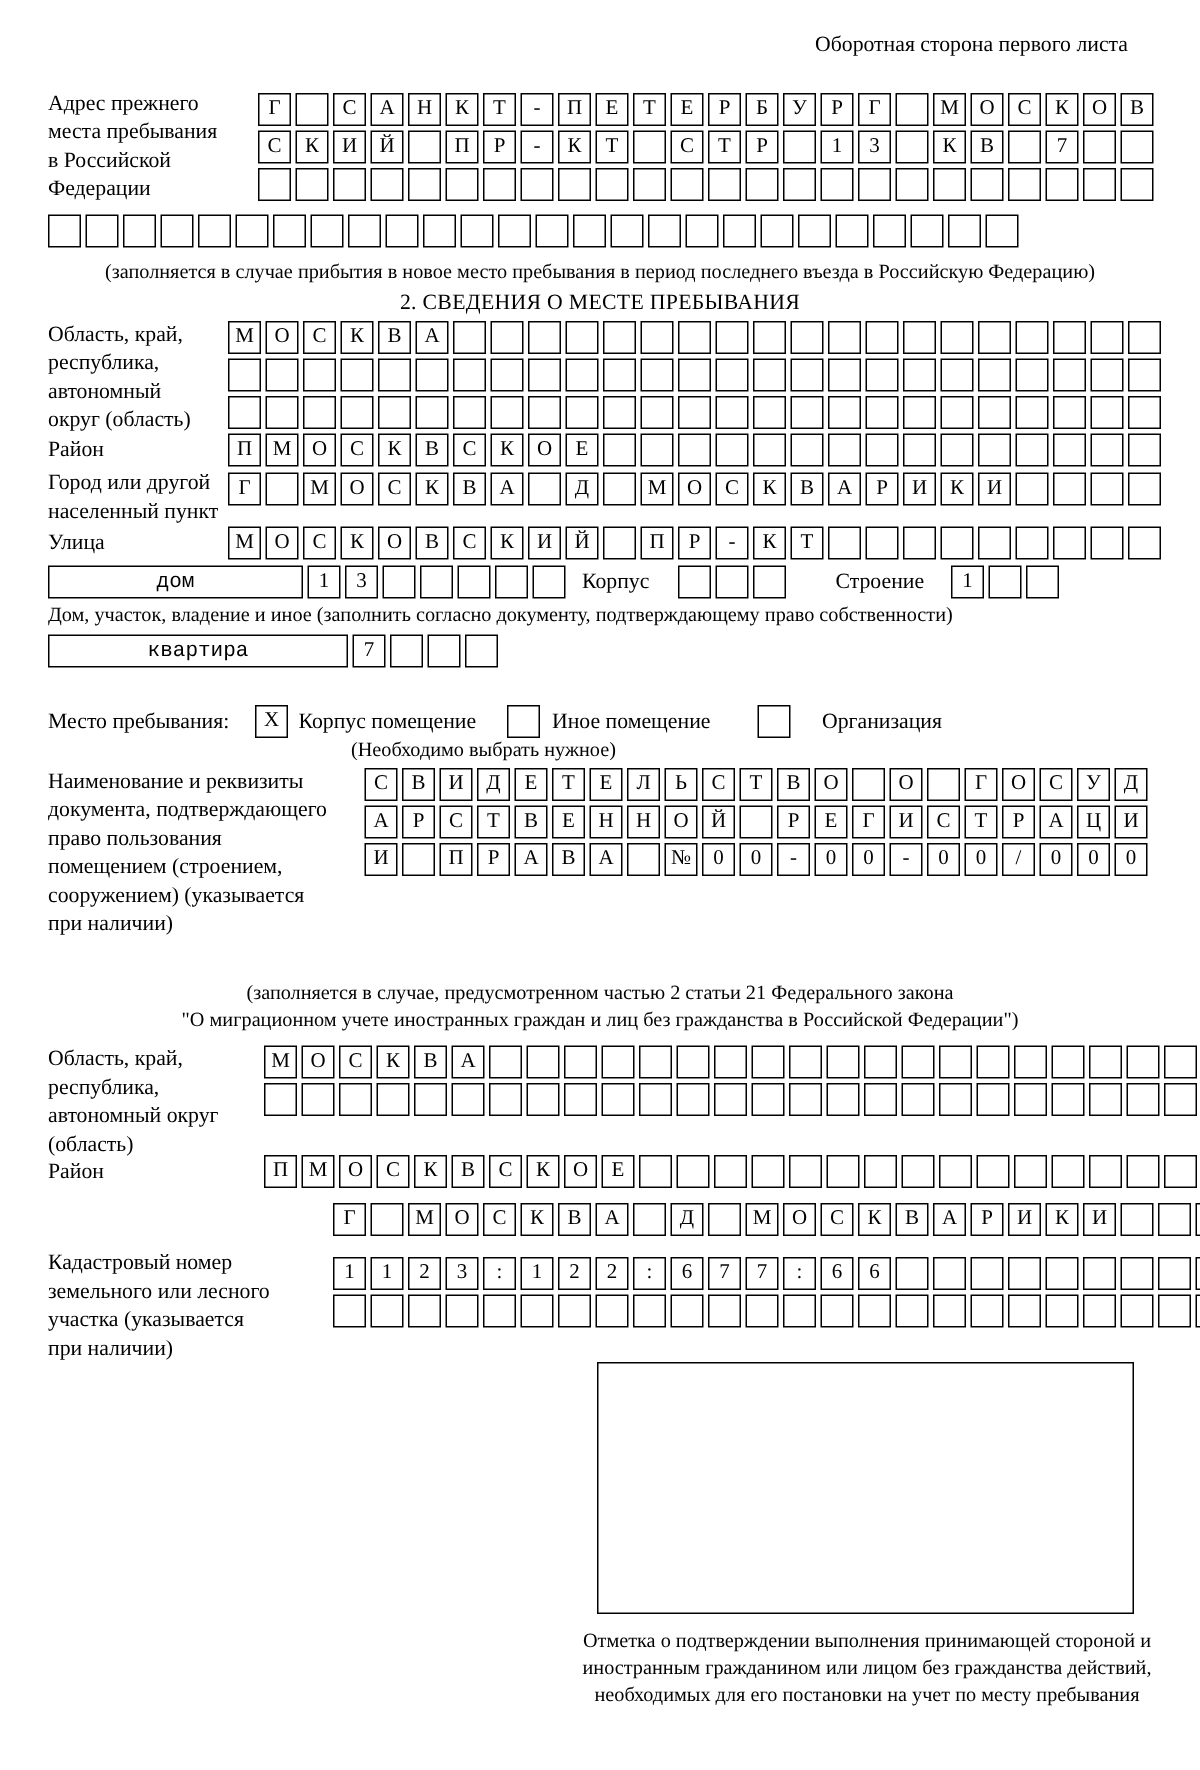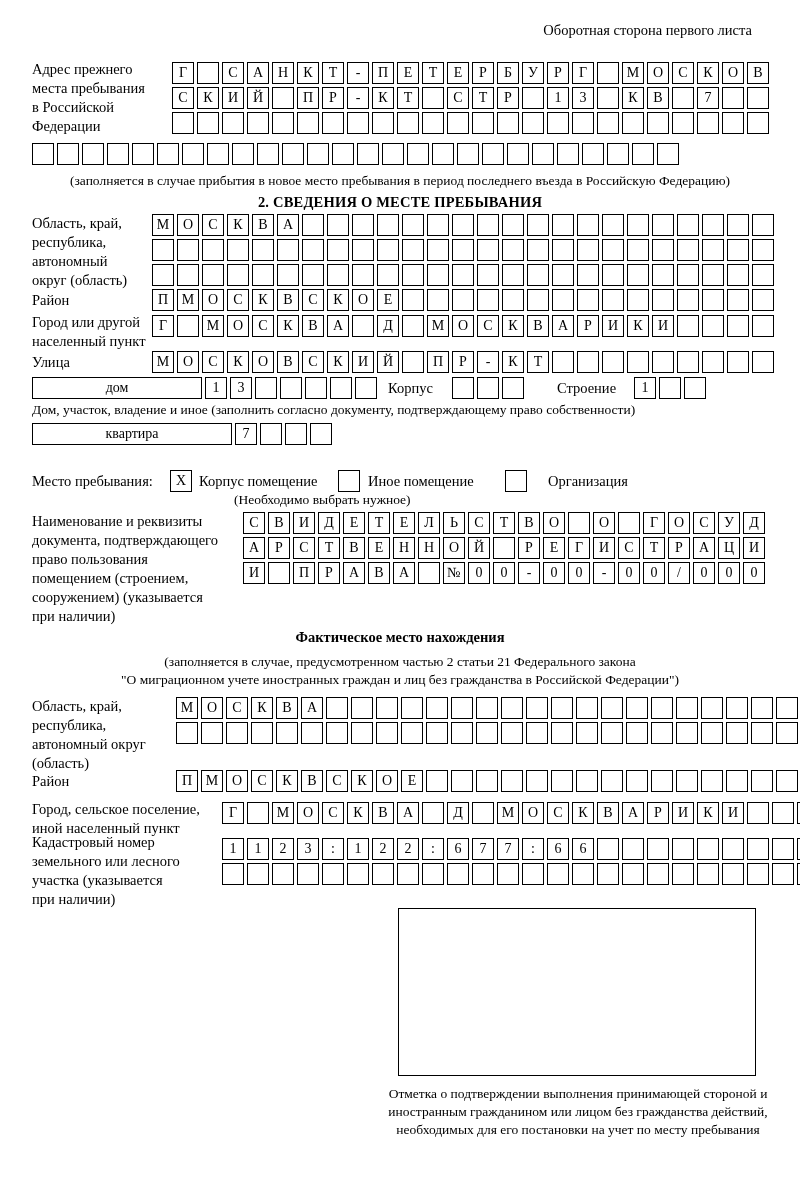--- a/index.html
+++ b/index.html
@@ -39,21 +39,21 @@
     line-height: 18px;
     white-space: pre-line;
   }
   .center-note {
     font-size: 13.5px;
     text-align: center;
     line-height: 17px;
   }
   .section-title {
     font-size: 14.5px;
-    font-weight: bold;
+    font-weight: normal;
     text-align: center;
     letter-spacing: .2px;
   }
   .bold-center {
     font-size: 14.5px;
     font-weight: bold;
     text-align: center;
   }
 
   
@@ -72,20 +72,21 @@
   }
 
   
   .wbox {
     border: 1px solid #000;
     height: 22px;
     box-sizing: border-box;
     font-size: 14px;
     line-height: 20px;
     text-align: center;
+    font-family: Liberation Mono, monospace;
   }
   .inline-lbl {
     font-size: 14.5px;
     line-height: 22px;
   }
   .check {
     width: 22px; height: 22px;
     border: 1px solid #000;
     box-sizing: border-box;
     text-align: center;
@@ -532,21 +533,20 @@
         <div class="cell">-</div>
         <div class="cell">0</div>
         <div class="cell">0</div>
         <div class="cell">/</div>
         <div class="cell">0</div>
         <div class="cell">0</div>
         <div class="cell">0</div>
       </div>
     </div>
 
-  <div class="abs bold-center" style="top:629px; left:0; width:800px;">Фактическое место нахождения</div>
   <div class="abs center-note" style="top:653px; left:0; width:800px;">(заполняется в случае, предусмотренном частью 2 статьи 21 Федерального закона</div>
   <div class="abs center-note" style="top:671px; left:0; width:800px;">"О миграционном учете иностранных граждан и лиц без гражданства в Российской Федерации")</div>
 
   <div class="abs label" style="top:697px; left:32px; width:140px;">Область, край,
 республика,
 автономный округ
 (область)</div>
   <div class="abs" id="al-region" style="top:697px; left:176px;">
       <div class="cells" style="margin-bottom: 3px;">
         <div class="cell">М</div>
@@ -628,22 +628,20 @@
         <div class="cell"></div>
         <div class="cell"></div>
         <div class="cell"></div>
         <div class="cell"></div>
         <div class="cell"></div>
         <div class="cell"></div>
         <div class="cell"></div>
       </div>
     </div>
 
-  <div class="abs label" style="top:800px; left:32px; width:170px;">Город, сельское поселение,
-иной населенный пункт</div>
   <div class="abs" id="al-city" style="top:802px; left:222px;">
       <div class="cells" style="margin-bottom: 3px;">
         <div class="cell">Г</div>
         <div class="cell"></div>
         <div class="cell">М</div>
         <div class="cell">О</div>
         <div class="cell">С</div>
         <div class="cell">К</div>
         <div class="cell">В</div>
         <div class="cell">А</div>

